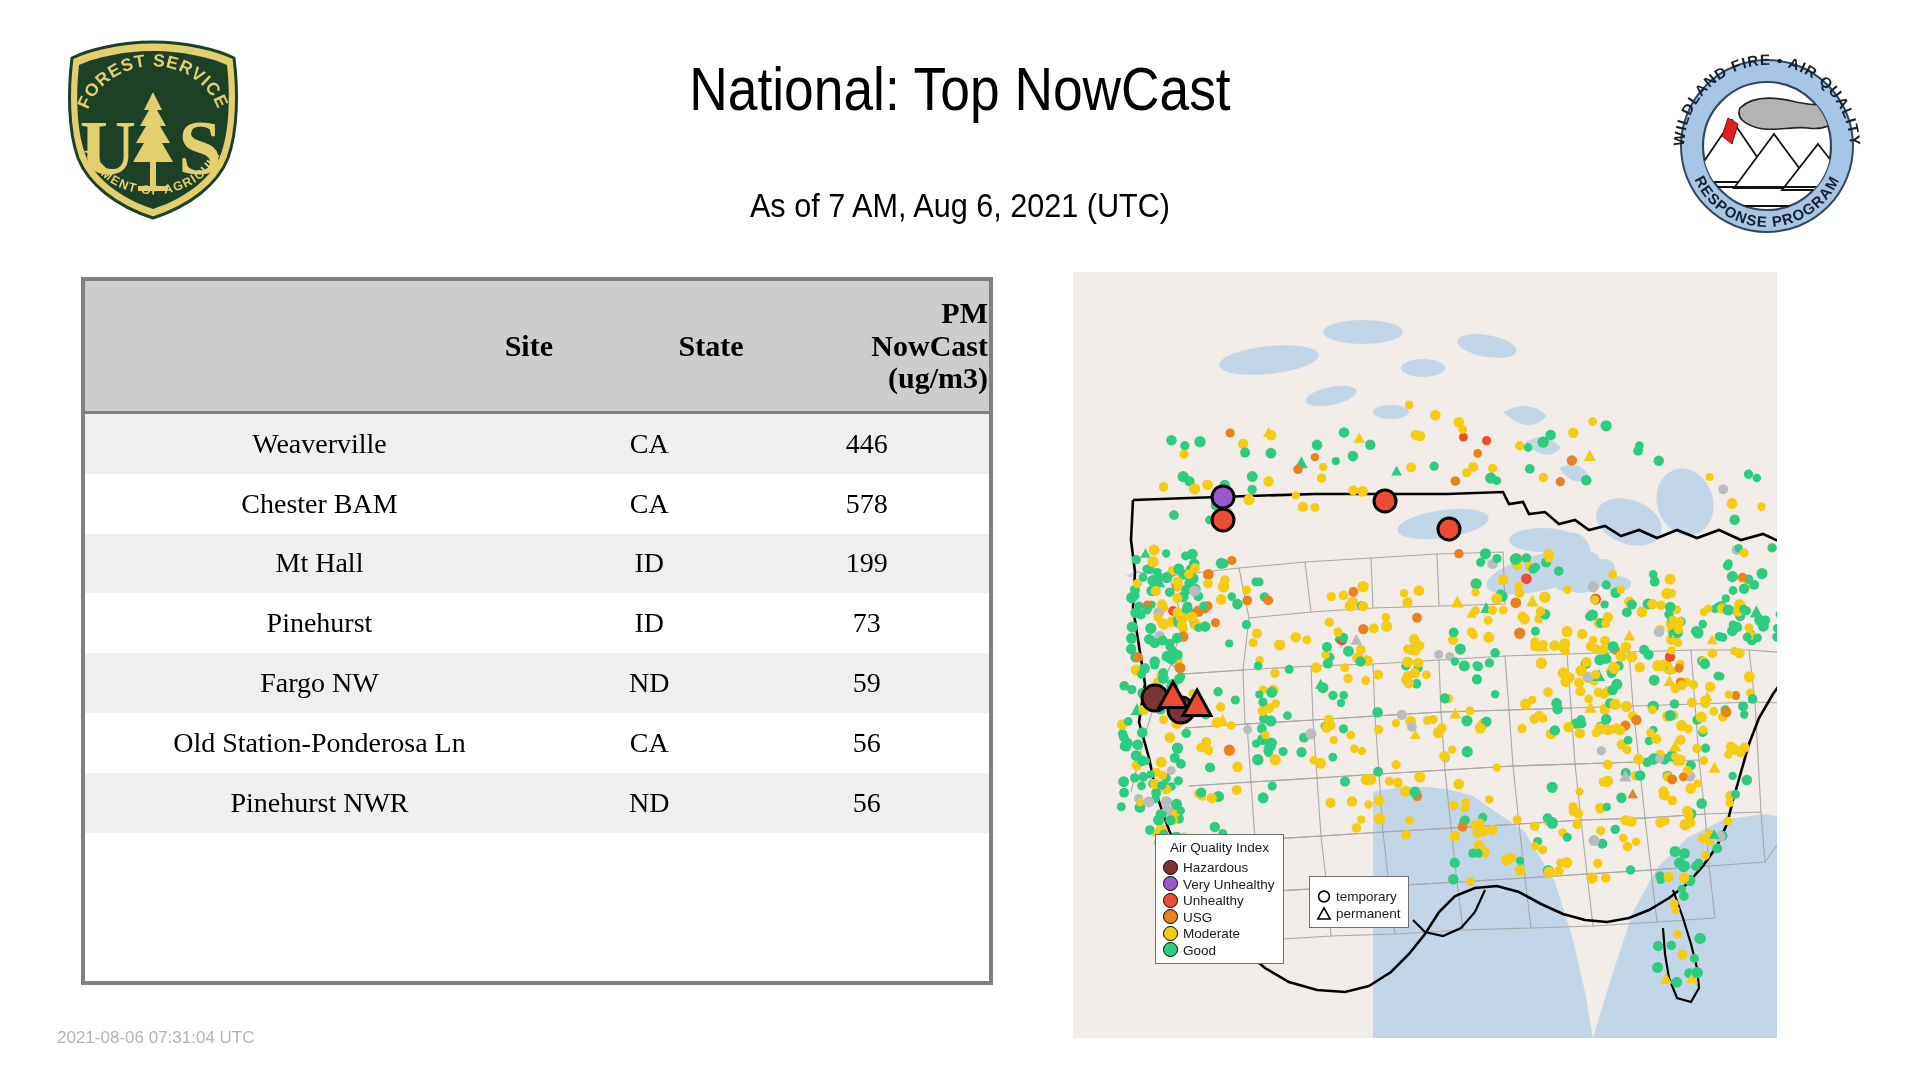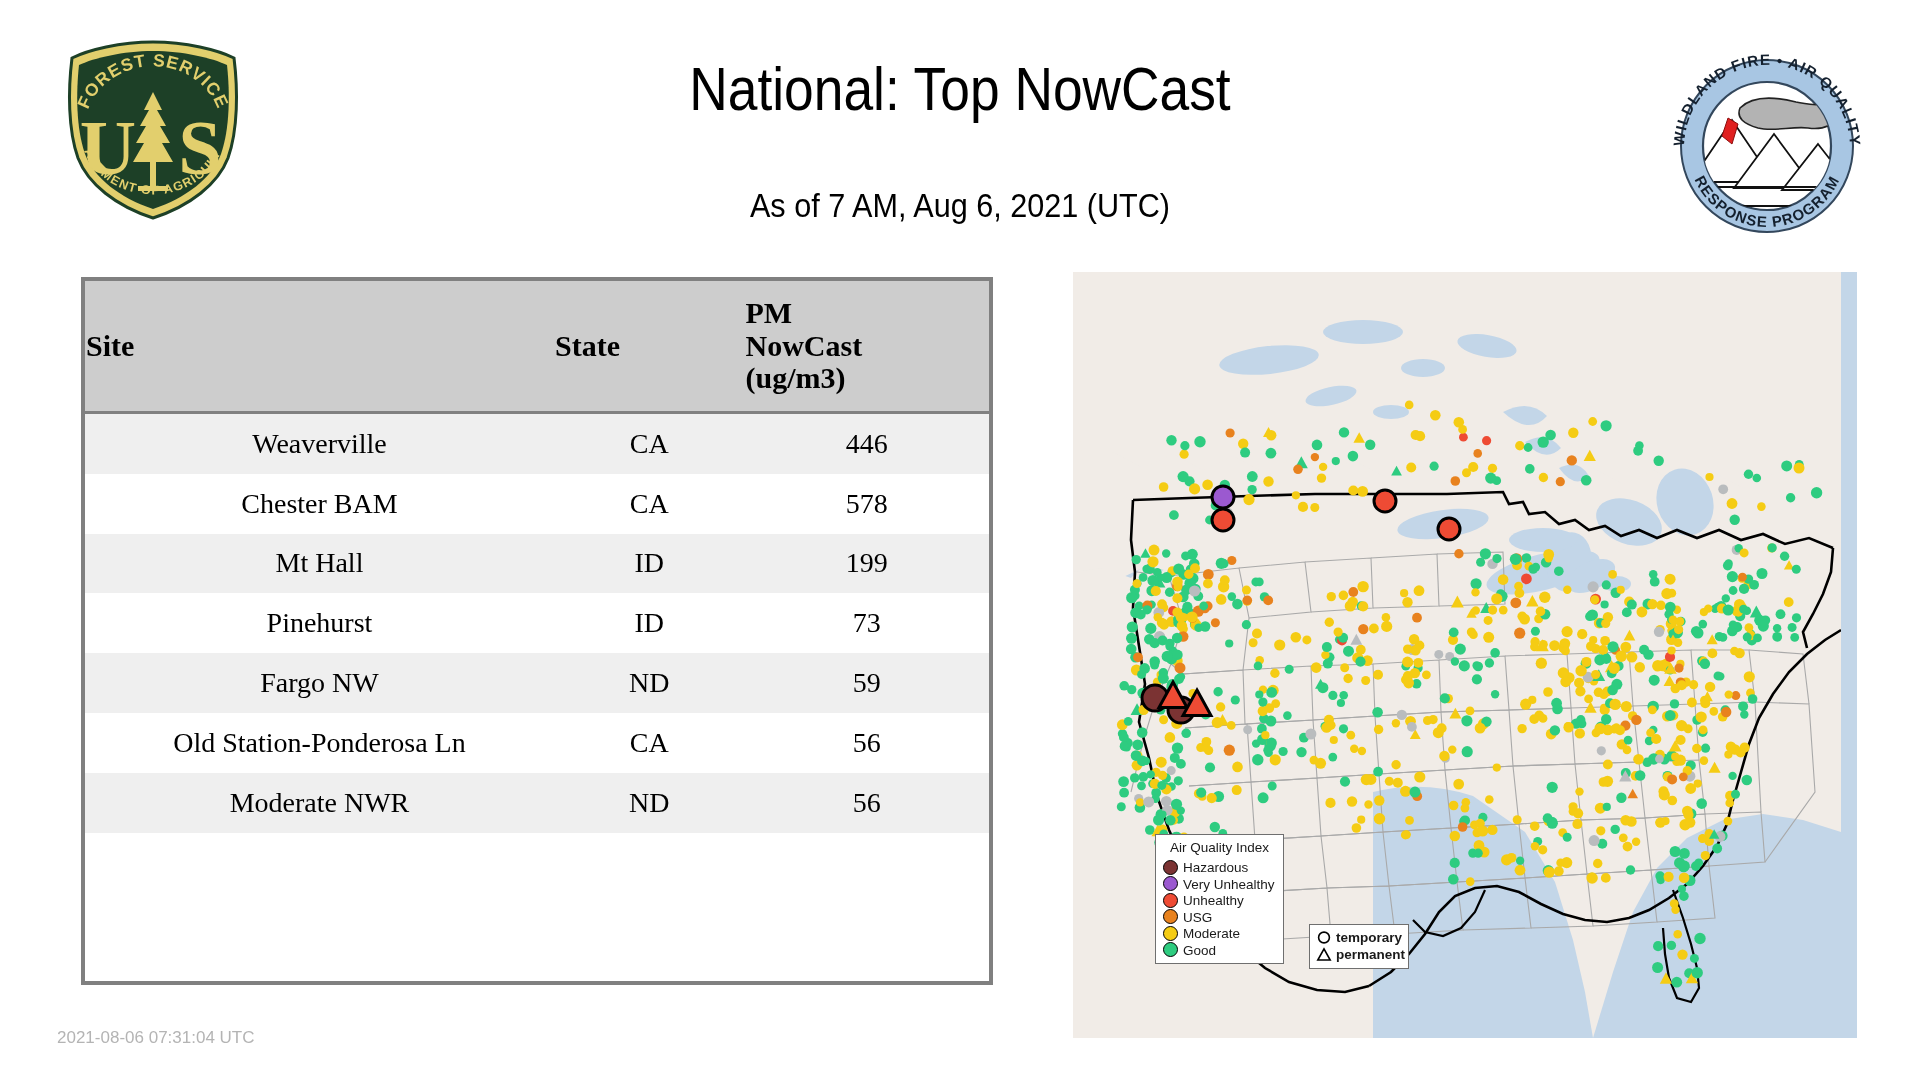--- a/index.html
+++ b/index.html
@@ -29,57 +29,57 @@
 
   
   #aqi-table{
     position:absolute;left:81px;top:277px;width:912px;height:708px;
     border:4px solid #808080;box-sizing:border-box;background:#fff;
     font-family:"Liberation Serif", serif;
   }
   .tbl{width:100%;border-collapse:collapse;table-layout:fixed;}
   .tbl thead th{
     background:#cdcdcd;color:#000;font-weight:bold;font-size:30px;
-    height:128px;vertical-align:middle;text-align:left;
+    height:128px;vertical-align:middle;text-align:right;
     border-bottom:3px solid #808080;line-height:1.08;
     font-family:"Liberation Serif", serif;
   }
   .tbl th.c-site{width:52%;}
   .tbl th.c-state{width:21%;}
   .tbl th.c-pm{width:27%;}
   .tbl tbody td{
     height:57.8px;font-size:28px;text-align:center;vertical-align:middle;
     color:#000;font-family:"Liberation Serif", serif;white-space:nowrap;
     overflow:hidden;
     margin-left:19px;
   }
   .tbl tbody tr:nth-child(odd) td{background:#efefef;}
   .tbl tbody tr:nth-child(even) td{background:#ffffff;}
 
   
   #map-panel{
-    position:absolute;left:1073px;top:272px;width:784px;height:766px;
+    position:absolute;left:1073px;top:272px;width:704px;height:766px;
     background:#c3d6e8;overflow:hidden;
   }
   #map-svg{position:absolute;left:0;top:0;width:768px;height:766px;display:block;}
 
   .legend-box{
     position:absolute;background:#ffffff;border:1.5px solid #6f6f6f;
     font-family:"Liberation Sans", sans-serif;color:#1a1a1a;
   }
   #aqi-legend{left:82px;top:562px;width:113px;padding:5px 7px 6px 7px;}
   #aqi-legend .lg-title{font-size:13.5px;text-align:center;margin-bottom:3px;color:#1a1a1a;}
   .lg-row{display:flex;align-items:flex-end;height:16.5px;}
   .lg-swatch{
     width:13px;height:13px;border-radius:50%;border:1.4px solid #000;
     margin-right:5px;flex:0 0 auto;
   }
   .lg-label{font-size:13.5px;line-height:1;white-space:nowrap;}
 
-  #site-type-legend{left:236px;top:652px;width:86px;padding:4px 6px 5px 6px;font-weight:bold;}
+  #site-type-legend{left:236px;top:604px;width:86px;padding:11px 6px 5px 6px;}
   .st-row{display:flex;align-items:center;height:17px;}
   .st-glyph{width:16px;height:15px;margin-right:4px;flex:0 0 auto;}
   .st-label{font-size:13.5px;line-height:1;white-space:nowrap;}
 
   
   #footer-timestamp{
     position:absolute;left:57px;top:1028px;font-size:17px;color:#b4b4b4;
     font-family:"Liberation Sans", sans-serif;white-space:nowrap;
   }
 </style>
@@ -189,21 +189,21 @@
             <td>Fargo NW</td>
             <td>ND</td>
             <td>59</td>
           </tr>
           <tr>
             <td>Old Station-Ponderosa Ln</td>
             <td>CA</td>
             <td>56</td>
           </tr>
           <tr>
-            <td>Moderate NWR</td>
+            <td>Pinehurst NWR</td>
             <td>ND</td>
             <td>56</td>
           </tr>
         </tbody>
     </table>
   </div>
 
   <div id="map-panel">
     <svg id="map-svg" viewBox="0 0 768 766">
       <rect x="0" y="0" width="768" height="766" fill="#c3d6e8"></rect>

